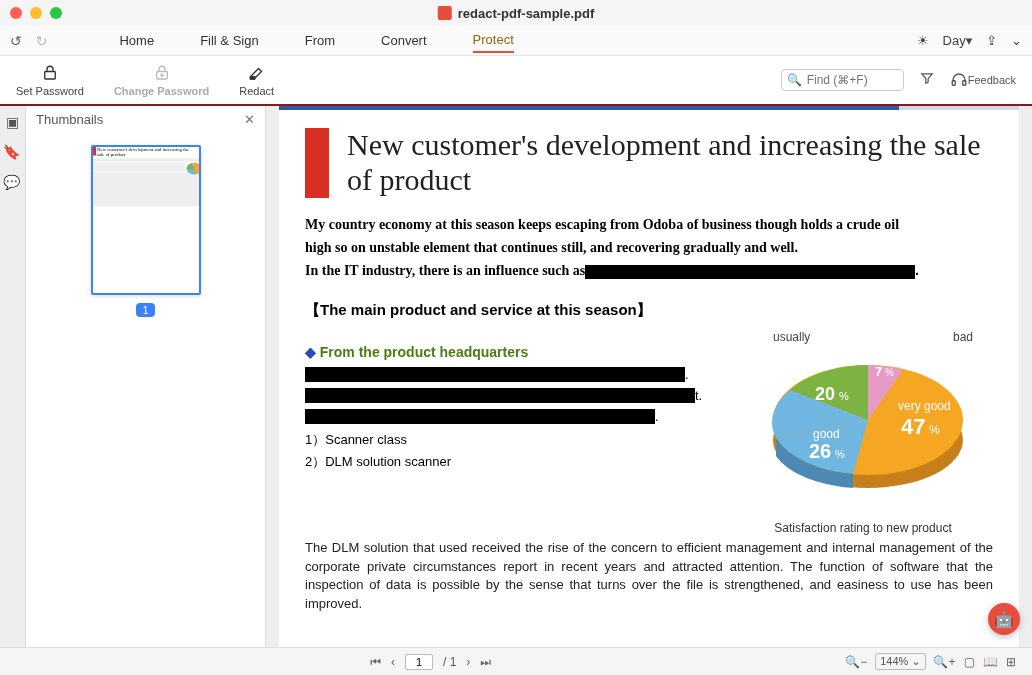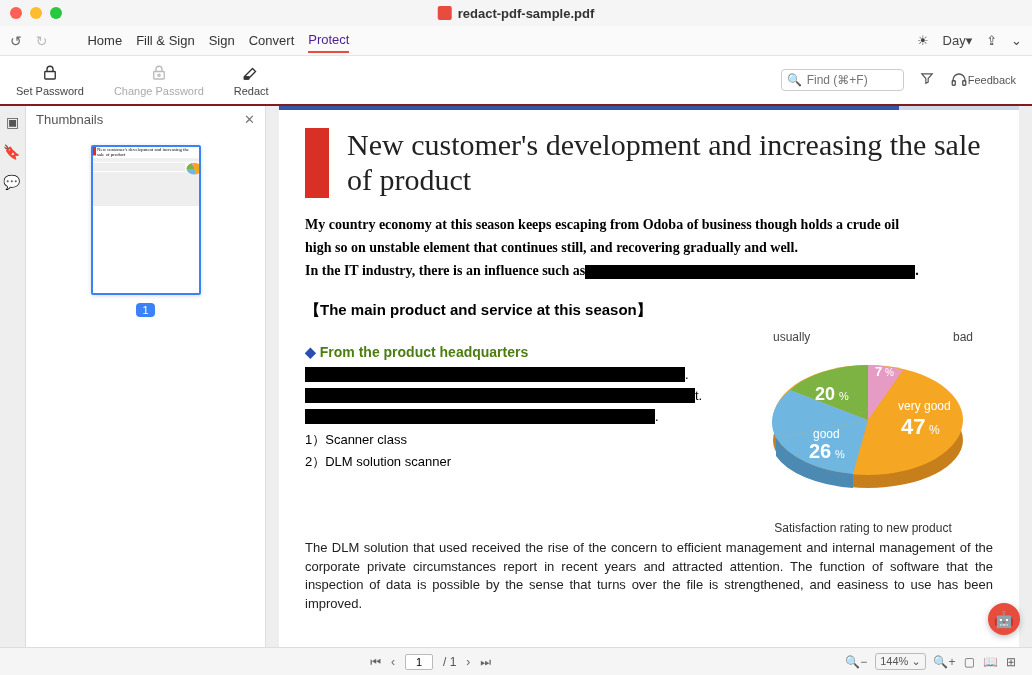--- a/index.html
+++ b/index.html
@@ -11,29 +11,29 @@
   .tl-red { background: #ff5f57; }
   .tl-yellow { background: #febc2e; }
   .tl-green { background: #28c840; }
   .title-center { position: absolute; left: 50%; transform: translateX(-50%); display: flex; align-items: center; gap: 6px; font-size: 13px; font-weight: 600; color: #333; }
   .title-pdf-icon { width: 14px; height: 14px; background: #e74c3c; border-radius: 2px; }
 
   .toolbar1 { height: 30px; background: #fafafa; display: flex; align-items: center; padding: 0 10px; gap: 16px; font-size: 13px; color: #333; border-bottom: 1px solid #e5e5e5; }
   .toolbar1 .left { display: flex; align-items: center; gap: 14px; }
   .undo, .redo { font-size: 14px; color: #666; cursor: pointer; }
   .redo { color: #bbb; }
-  .tbtab { cursor: pointer; padding: 4px 0; }
-  .tbtab.active { color: #4c1d95; border-bottom: 2px solid #e74c3c; }
+  .tbtab { cursor: pointer; padding: 4px 0; margin-left: 32px; }
+  .tbtab.active { color: #a16207; border-bottom: 2px solid #e74c3c; }
   .spacer { flex: 1; }
   .toolbar1 .right { display: flex; align-items: center; gap: 14px; color: #444; font-size: 13px; }
 
   .toolbar2 { height: 50px; background: #fff; display: flex; align-items: center; padding: 0 16px; border-bottom: 2px solid #7f1d1d; }
   .tool-group { display: flex; gap: 30px; }
   .tool-btn { display: flex; flex-direction: column; align-items: center; gap: 3px; font-size: 11px; color: #444; cursor: pointer; }
-  .tool-btn.disabled { color: #aaa; }
+  .tool-btn.disabled { color: #aaa; font-weight: bold; }
   .tool-btn.active { position: relative; }
   .tool-btn svg, .tool-icon { width: 18px; height: 18px; }
   .toolbar2 .right2 { margin-left: auto; display: flex; align-items: center; gap: 16px; }
   .searchbox { display: flex; align-items: center; border: 1px solid #ccc; border-radius: 4px; padding: 3px 6px; font-size: 12px; color: #888; gap: 4px; }
   .searchbox input { border: none; outline: none; font-size: 12px; width: 90px; color: #888; }
   .filter-icon { color: #666; cursor: pointer; }
   .feedback { display: flex; flex-direction: row; align-items: center; font-size: 11px; color: #555; }
 
   .workspace { flex: 1; display: flex; overflow: hidden; }
   .left-rail { width: 26px; background: #eee; border-right: 1px solid #ddd; display: flex; flex-direction: column; align-items: center; padding-top: 8px; gap: 14px; color: #555; }
@@ -104,21 +104,21 @@
   </div>
 </div>
 
 <div class="toolbar1">
   <div class="left">
     <span class="undo">↺</span>
     <span class="redo">↻</span>
     <span style="width:12px"></span>
     <span class="tbtab">Home</span>
     <span class="tbtab">Fill &amp; Sign</span>
-    <span class="tbtab">Sign</span>
+    <span class="tbtab">From</span>
     <span class="tbtab">Convert</span>
     <span class="tbtab active">Protect</span>
   </div>
   <div class="spacer"></div>
   <div class="right">
     <span>☀︎</span>
     <span><span>Day</span>▾</span>
     <span>⇪</span>
     <span>⌄</span>
   </div>

